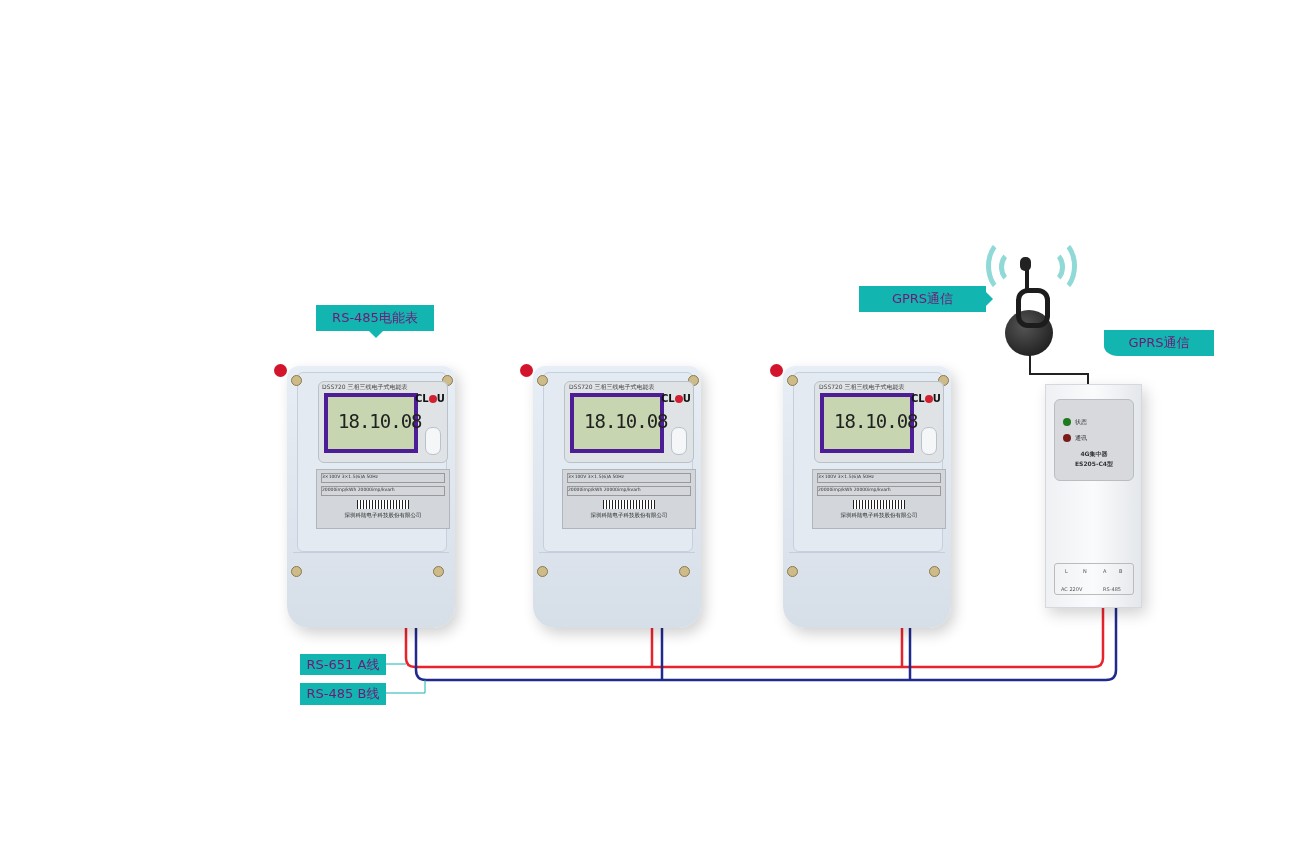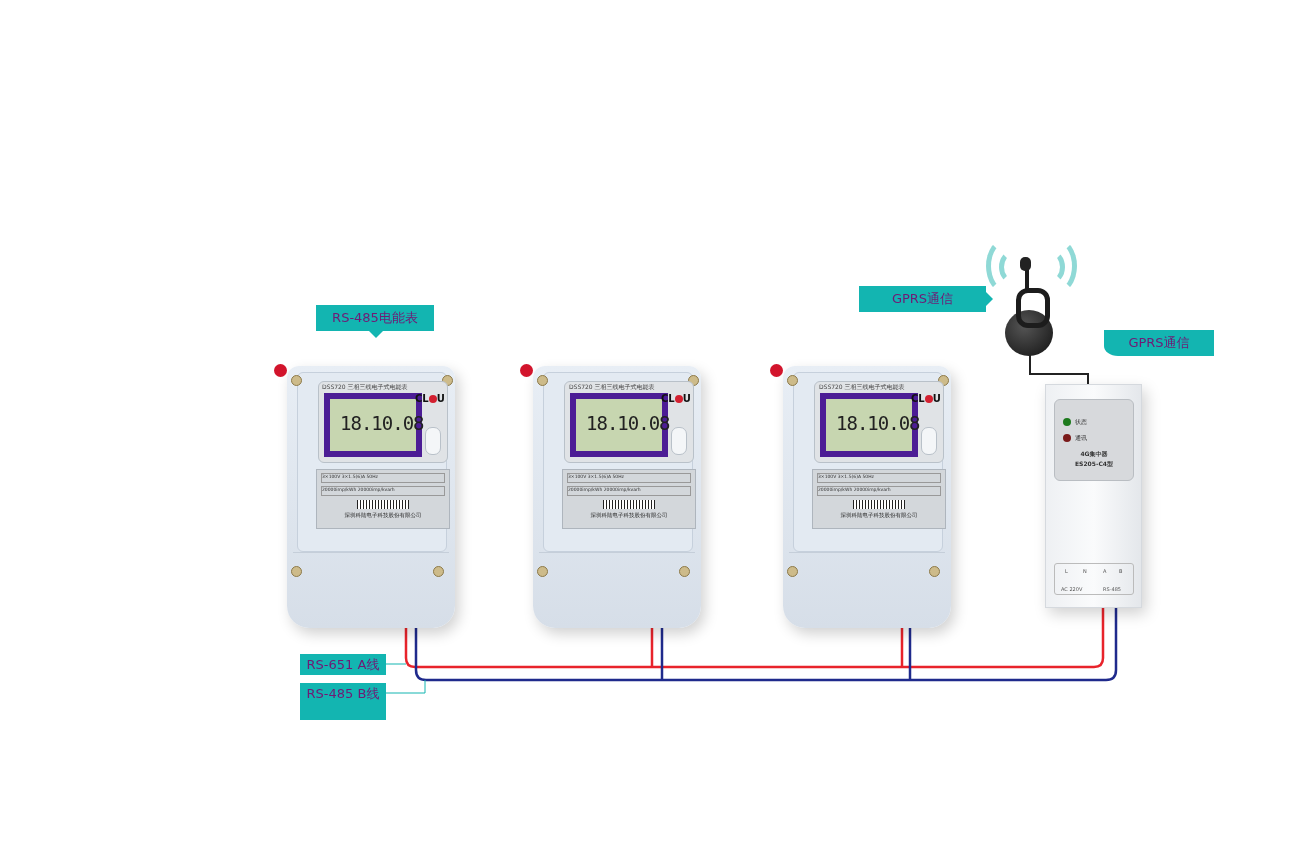--- a/index.html
+++ b/index.html
@@ -9,30 +9,30 @@
   .tag { position:absolute; background:#13b5b1; color:#701a75; font-size:13px; line-height:24px;
          text-align:center; white-space:nowrap; }
   .tag.t485 { left:316px; top:305px; width:118px; height:26px; line-height:26px; }
   .tag.t485::after { content:""; position:absolute; left:53px; bottom:-7px; border-left:7px solid transparent;
          border-right:7px solid transparent; border-top:7px solid #13b5b1; }
   .tag.tgprs { left:859px; top:286px; width:127px; height:26px; line-height:26px; }
   .tag.tgprs::after { content:""; position:absolute; right:-7px; top:6px; border-top:7px solid transparent;
          border-bottom:7px solid transparent; border-left:7px solid #13b5b1; }
   .tag.tconc { left:1104px; top:330px; width:110px; height:26px; line-height:26px; border-bottom-left-radius:14px 10px; }
   .tag.ta { left:300px; top:654px; width:86px; height:21px; line-height:21px; font-size:13px; }
-  .tag.tb { left:300px; top:683px; width:86px; height:37px; line-height:21px; font-size:13px; }
+  .tag.tb { left:300px; top:683px; width:86px; height:22px; line-height:21px; font-size:13px; }
 
   
   .meter { position:absolute; width:168px; height:262px; }
   .meter .body { position:absolute; left:0; top:0; width:168px; height:262px; background:linear-gradient(#e8eef5,#d6dee8);
          border-radius:12px 12px 22px 22px; box-shadow:4px 6px 14px rgba(0,0,0,0.18); }
   .meter .upper { position:absolute; left:10px; top:6px; width:148px; height:178px; background:#e3eaf2; border:1px solid #c6d0dc; border-radius:6px; }
   .meter .panel { position:absolute; left:20px; top:8px; width:128px; height:80px; background:#e0e3e6; border:1px solid #b9c1c9; border-radius:6px; }
   .meter .model { position:absolute; left:25px; top:10px; font-size:6px; color:#444; }
-  .meter .lcd { position:absolute; left:26px; top:20px; width:86px; height:52px; background:#c7d6b0; border:6px solid #4c1d95; }
+  .meter .lcd { position:absolute; left:26px; top:20px; width:86px; height:52px; background:#c7d6b0; border:4px solid #4c1d95; }
   .meter .lcd .digits { position:absolute; left:10px; top:13px; font-family:"DejaVu Sans Mono", monospace; font-size:19px; color:#222; letter-spacing:-1px; }
   .meter .logo { position:absolute; left:117px; top:20px; font-size:10px; font-weight:bold; color:#111; }
   .meter .logo .dot { display:inline-block; width:8px; height:8px; background:#d32030; border-radius:50%; vertical-align:middle; }
   .meter .btn { position:absolute; left:127px; top:54px; width:14px; height:26px; background:#f4f6f8; border:1px solid #b9c1c9; border-radius:7px; }
   .meter .plate { position:absolute; left:18px; top:96px; width:132px; height:58px; background:#d3d7db; border:1px solid #aeb5bd; }
   .meter .plate .row { height:8px; margin:3px 4px 0; border:1px solid #999; font-size:4.5px; color:#333; }
   .meter .plate .bar { width:52px; height:9px; margin:4px auto 0; background:repeating-linear-gradient(90deg,#222 0 1px,#fff 1px 3px); }
   .meter .plate .maker { text-align:center; font-size:5.5px; color:#222; margin-top:3px; }
   .meter .screw { position:absolute; width:9px; height:9px; border-radius:50%; background:#cdbb8a; border:1px solid #8d7a4a; }
   .meter .seal { position:absolute; left:-13px; top:-2px; width:13px; height:13px; border-radius:50%; background:#d2142c; }

